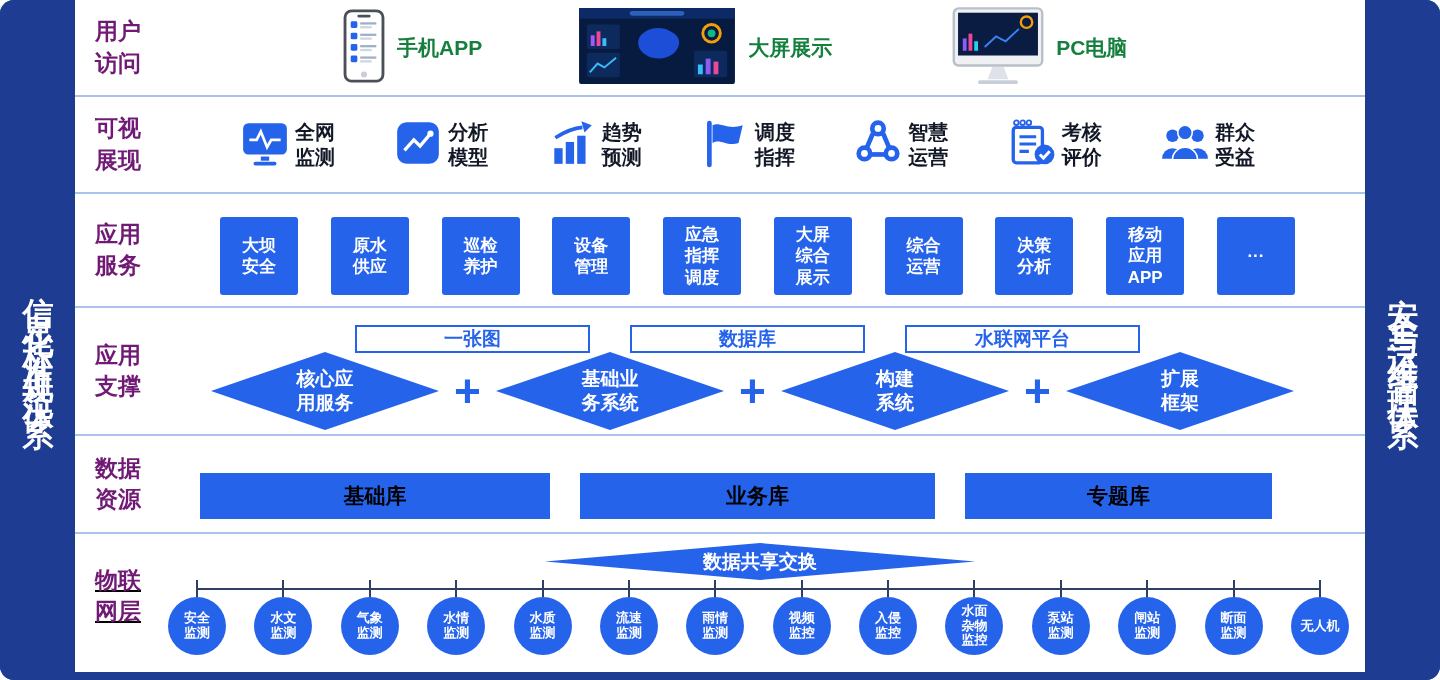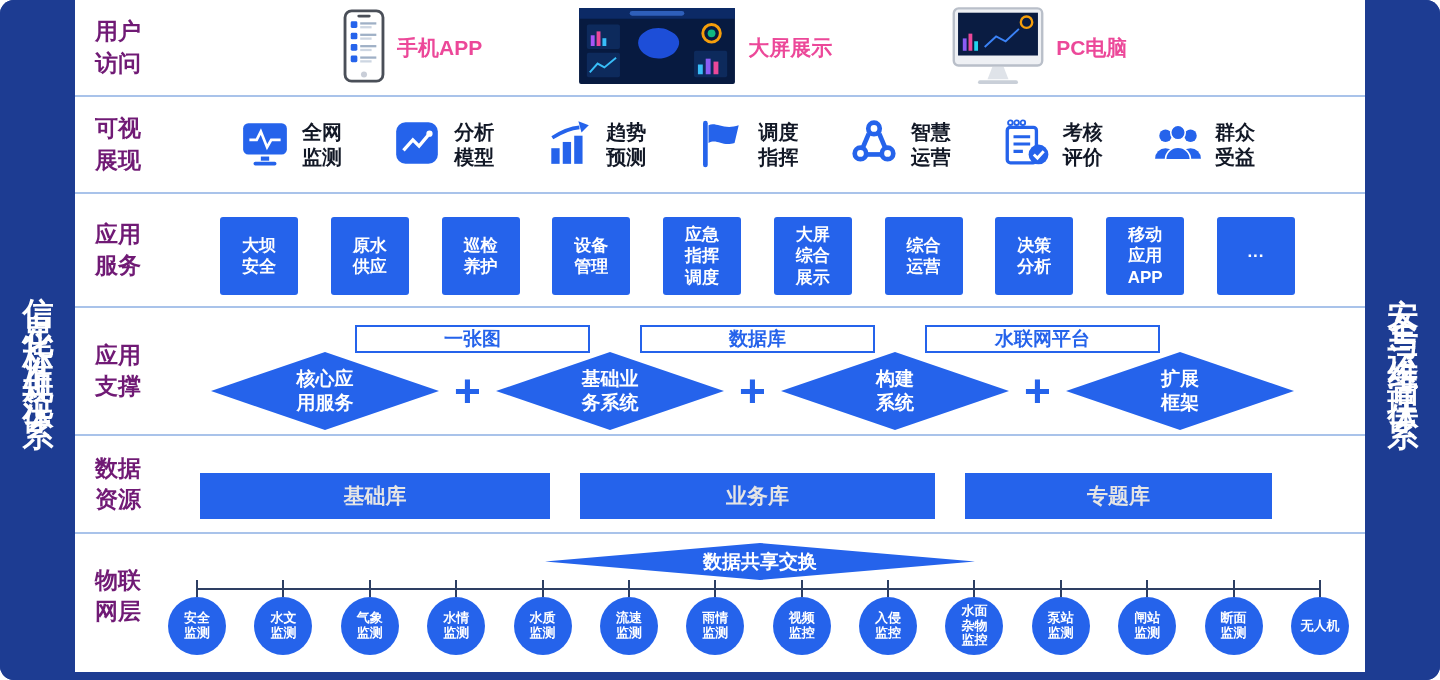--- a/index.html
+++ b/index.html
@@ -1,51 +1,51 @@
 <!DOCTYPE html>
 <html><head>
 <meta charset="utf-8">
 <style>
   html,body{margin:0;padding:0;background:#fff;font-family:"Liberation Sans","DejaVu Sans",sans-serif;}
   .frame{position:relative;width:1440px;height:680px;background:#1d3c92;border-radius:14px;overflow:hidden;display:flex;box-sizing:border-box;}
   .banner{width:75px;flex:0 0 75px;display:flex;align-items:center;justify-content:center;background:#1d3c92;}
   .banner span{writing-mode:vertical-rl;text-orientation:upright;color:#fff;font-size:31px;font-weight:800;letter-spacing:15px;}
   .main{flex:1;background:#fff;margin-bottom:8px;display:flex;flex-direction:column;}
   .row{display:flex;align-items:center;box-sizing:border-box;border-bottom:2px solid #a9c3ea;}
-  .row:last-child{border-bottom:none;}
+  .row:last-child{border-bottom:none;text-decoration:underline;}
   .r1{height:97px;} .r2{height:97px;} .r3{height:114px;} .r4{height:128px;} .r5{height:98px;} .r6{height:124px;}
   .row-label{width:62px;margin-left:20px;flex:0 0 62px;font-size:23px;font-weight:800;color:#701a75;white-space:pre-line;line-height:1.35;}
   .row-content{flex:1;position:relative;height:100%;}
 
   
   .r1 .row-content{display:flex;align-items:center;}
   .access-group{display:flex;align-items:center;gap:12px;}
   .g-phone{margin-left:186px;} .g-pc{margin-left:120px;} .g-screen{margin-left:96px;}
-  .access-label{font-size:21px;font-weight:800;color:#ec4899;}
+  .access-label{font-size:21px;font-weight:800;color:#15803d;}
 
   
   .r2 .row-content{display:flex;align-items:center;justify-content:space-between;padding:0 110px 0 83px;}
-  .vis-item{display:flex;align-items:center;gap:12px;}
+  .vis-item{display:flex;align-items:center;gap:5px;}
   .vis-label{font-size:20px;font-weight:800;color:#121826;white-space:pre-line;line-height:1.25;}
 
   
   .r3 .row-content{display:flex;align-items:center;justify-content:space-between;padding:12px 70px 0 63px;}
   .sq{width:78px;height:78px;border-radius:3px;background:#2563eb;color:#fff;font-size:17px;font-weight:800;display:flex;align-items:center;justify-content:center;text-align:center;white-space:pre-line;line-height:1.25;}
 
   
-  .plat-boxes{position:absolute;top:17px;left:198px;display:flex;gap:50px;}
+  .plat-boxes{position:absolute;top:17px;left:198px;display:flex;gap:40px;}
   .plat-box{width:235px;height:28px;box-sizing:border-box;border:2px solid #2563eb;color:#2563eb;font-size:19px;font-weight:800;display:flex;align-items:center;justify-content:center;}
   .diamond-row{position:absolute;top:44px;left:54px;display:flex;align-items:center;}
   .diamond{width:228px;height:78px;background:#2563eb;clip-path:polygon(50% 0%,100% 50%,50% 100%,0% 50%);color:#fff;display:flex;align-items:center;justify-content:center;}
   .diamond span{font-size:19px;font-weight:800;white-space:pre-line;text-align:center;line-height:1.25;}
   .plus{width:57px;text-align:center;color:#2563eb;font-size:46px;font-weight:800;line-height:1;}
 
   
   .r5 .row-content{display:flex;align-items:center;}
-  .db-bar{height:46px;background:#2563eb;color:#e5e5e5;font-size:21px;font-weight:800;display:flex;align-items:center;justify-content:center;margin-top:24px;}
+  .db-bar{height:46px;background:#2563eb;color:#000000;font-size:21px;font-weight:800;display:flex;align-items:center;justify-content:center;margin-top:24px;}
   .db-0{margin-left:43px;width:350px;} .db-1{margin-left:30px;width:355px;} .db-2{margin-left:30px;width:307px;}
 
   
   .exchange{position:absolute;top:9px;left:388px;width:430px;height:37px;background:#2563eb;clip-path:polygon(50% 0%,100% 50%,50% 100%,0% 50%);color:#fff;font-size:19px;font-weight:800;display:flex;align-items:center;justify-content:center;}
   .bus{position:absolute;top:54px;left:40px;width:1123px;height:2px;background:#2e3f63;}
   .iot-nodes{position:absolute;top:46px;left:0;right:0;display:flex;justify-content:space-between;padding:0 16px 0 11px;}
   .node{display:flex;flex-direction:column;align-items:center;}
   .tick{width:2px;height:17px;background:#2e3f63;}
   .bubble{width:58px;height:58px;border-radius:50%;background:#2563eb;color:#fff;display:flex;align-items:center;justify-content:center;}
   .bubble span{font-size:13px;font-weight:700;white-space:pre-line;text-align:center;line-height:1.15;}

